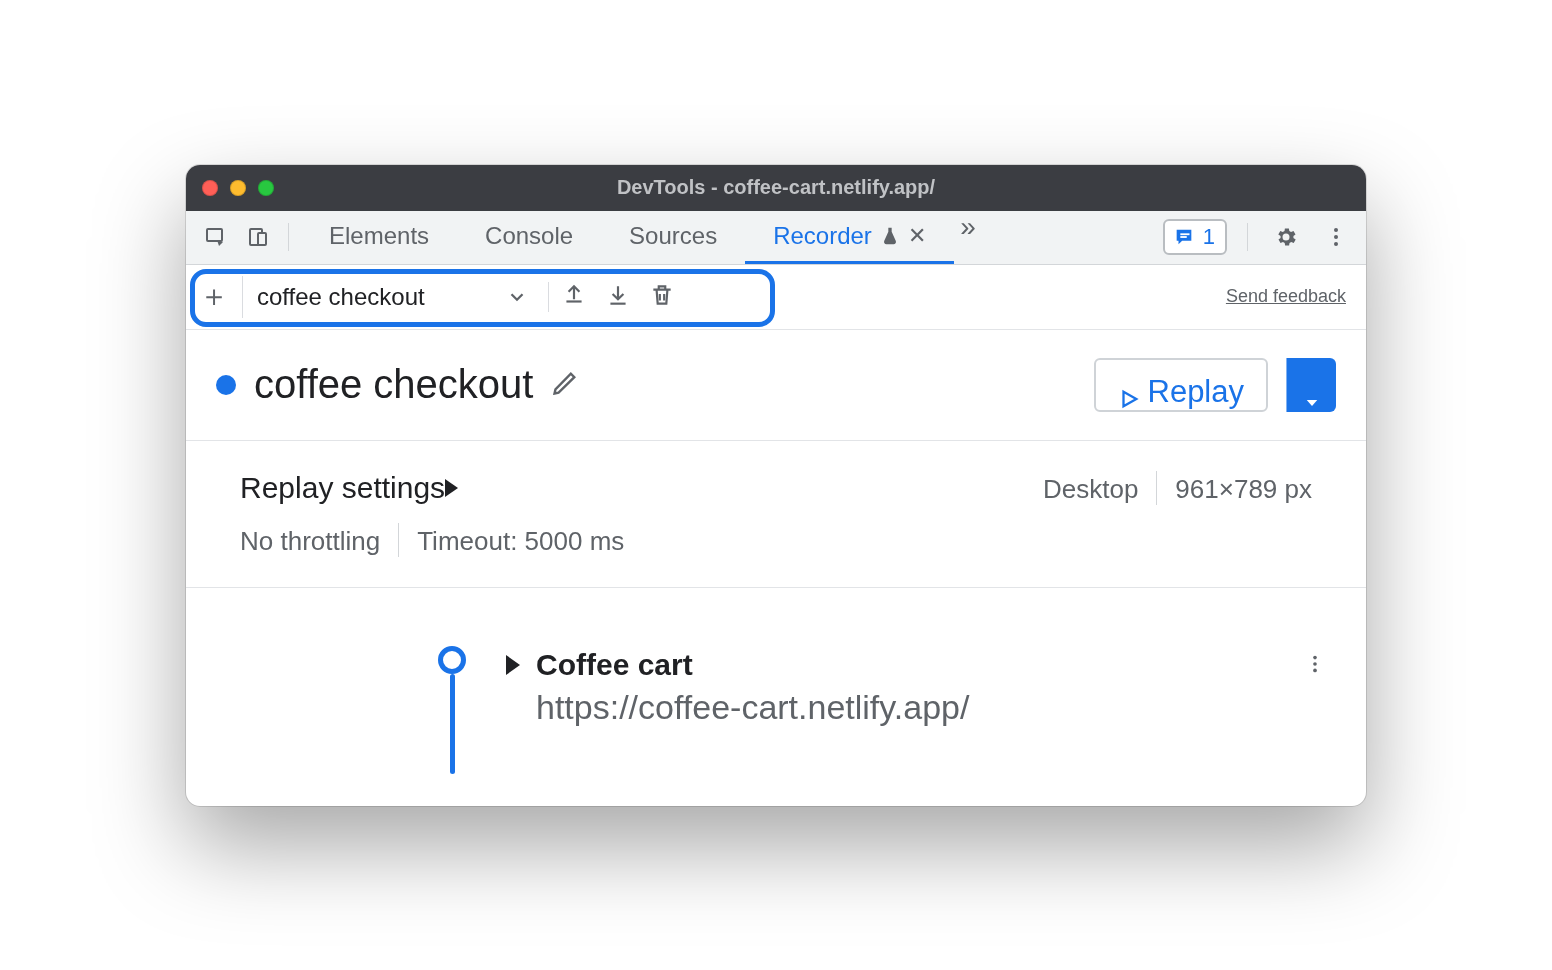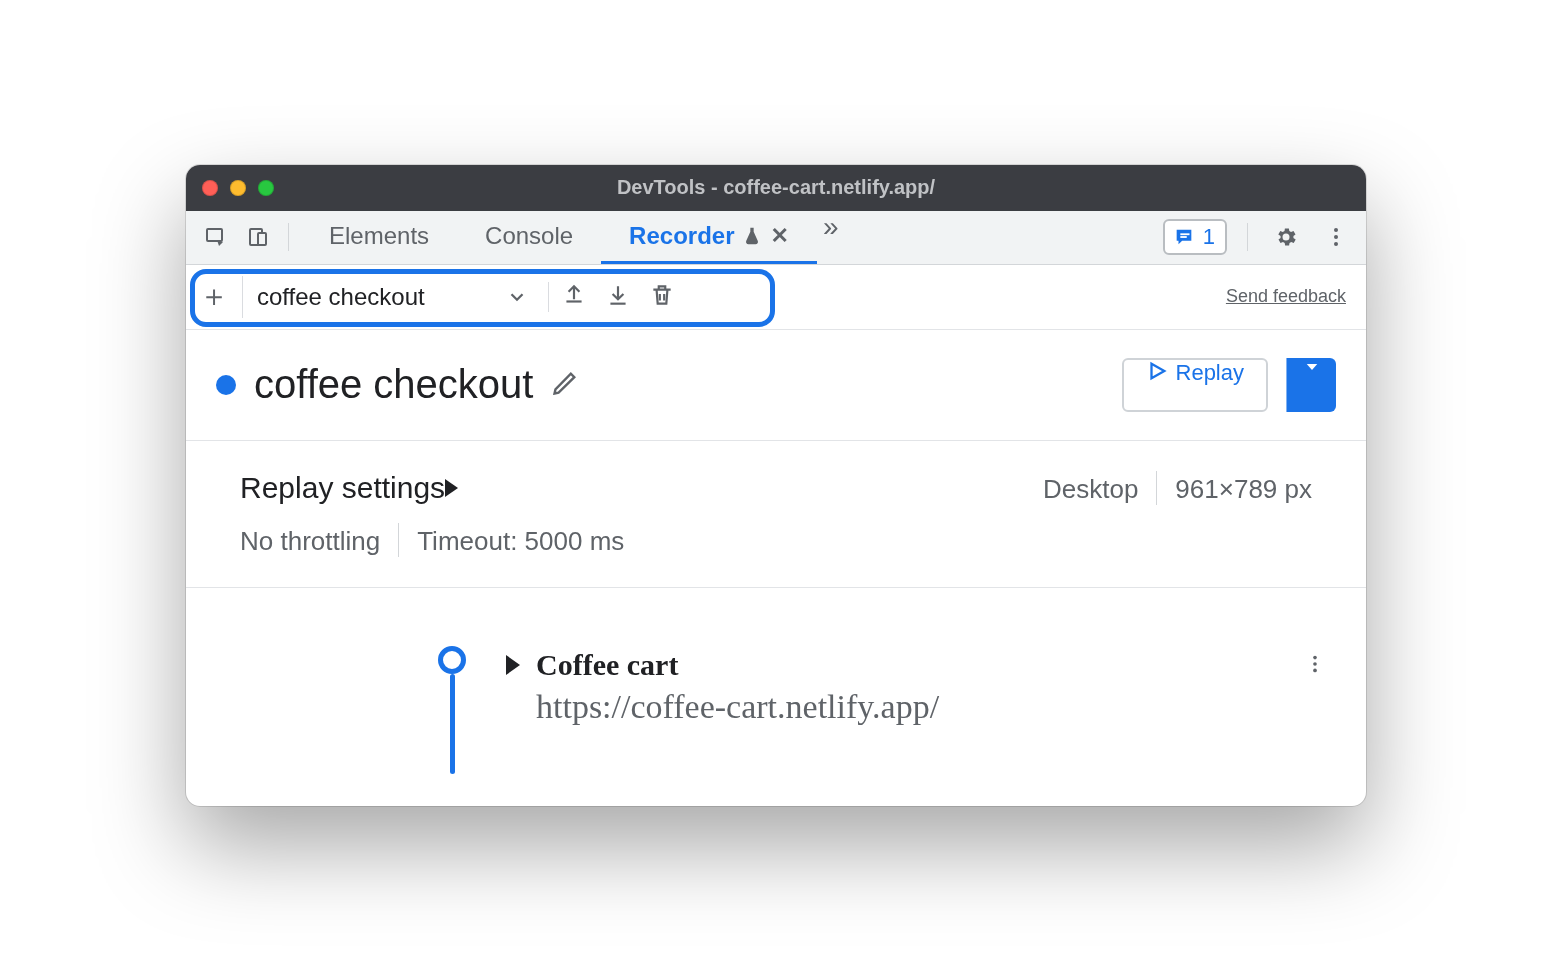--- a/index.html
+++ b/index.html
@@ -77,21 +77,21 @@
     padding: 0 28px;
     display: flex;
     align-items: center;
     font-size: 24px;
     color: #5f6368;
     border-bottom: 3px solid transparent;
     gap: 8px;
     height: 100%;
     text-align: right;
   }
-  .tab.active { color: #1a73e8; border-bottom-color: #1a73e8; font-weight: bold; }
+  .tab.active { color: #1a73e8; border-bottom-color: #1a73e8; }
   .flask { width: 20px; height: 20px; }
   .close-x { font-size: 22px; color: #5f6368; }
   .more-tabs { font-size: 28px; color: #5f6368; margin-left: 6px;}
   .tabs-right {
     margin-left: auto;
     display: flex;
     align-items: center;
     gap: 14px;
   }
   .issues-badge {
@@ -157,23 +157,23 @@
     align-items: center;
     gap: 18px;
   }
   .status-dot { width: 20px; height: 20px; border-radius: 50%; background: #1a73e8; }
   .rec-title { font-size: 40px; color:#202124; }
   .pencil { color:#5f6368; }
   .header-spacer { flex:1; }
   .btn {
     height: 54px;
     border-radius: 6px;
-    font-size: 22px;
+    font-size: 31px;
     display: inline-flex;
-    align-items: flex-start;
+    align-items: flex-end;
     gap: 8px;
     padding: 0 22px;
     font-weight: 500;
   }
   .btn.replay {
     border: 2px solid #cfd3d7;
     color: #1a73e8;
     background: #fff;
   }
   .perf-group { display:flex; }
@@ -225,21 +225,20 @@
     color:#5f6368;
     align-items:flex-end;
   }
   .settings-vals .sep { width:1px; height:34px; background:#d3d6d9; }
 
   
   .steps {
     flex:1;
     padding: 60px 24px 0 250px;
     position:relative;
-    font-family:Liberation Serif, serif;
   }
   .step-node {
     position:absolute;
     left: 252px; top: 58px;
     width: 28px; height: 28px;
     border: 5px solid #1a73e8;
     background:#fff;
     border-radius:50%;
   }
   .step-line {
@@ -293,20 +292,21 @@
       <div class="iconbtn">
         <svg viewBox="0 0 24 24" fill="none" stroke="currentColor" stroke-width="2">
             <rect x="4" y="4" width="12" height="16" rx="1"></rect>
             <rect x="12" y="8" width="8" height="12" rx="1" fill="#f1f3f4"></rect>
           </svg>
       </div>
       <div class="vdiv"></div>
       <div class="tablist">
         <div class="tab">Elements</div>
         <div class="tab">Console</div>
+        <div class="tab">Sources</div>
         <div class="tab active">
           <span>Recorder</span>
           <svg class="flask" viewBox="0 0 24 24" fill="#5f6368">
               <path d="M10 2h4v5l5 11a3 3 0 0 1-2.7 4H7.7A3 3 0 0 1 5 18L10 7V2z"></path>
             </svg>
           <span class="close-x">✕</span>
         </div>
         <div class="more-tabs">»</div>
       </div>
 

